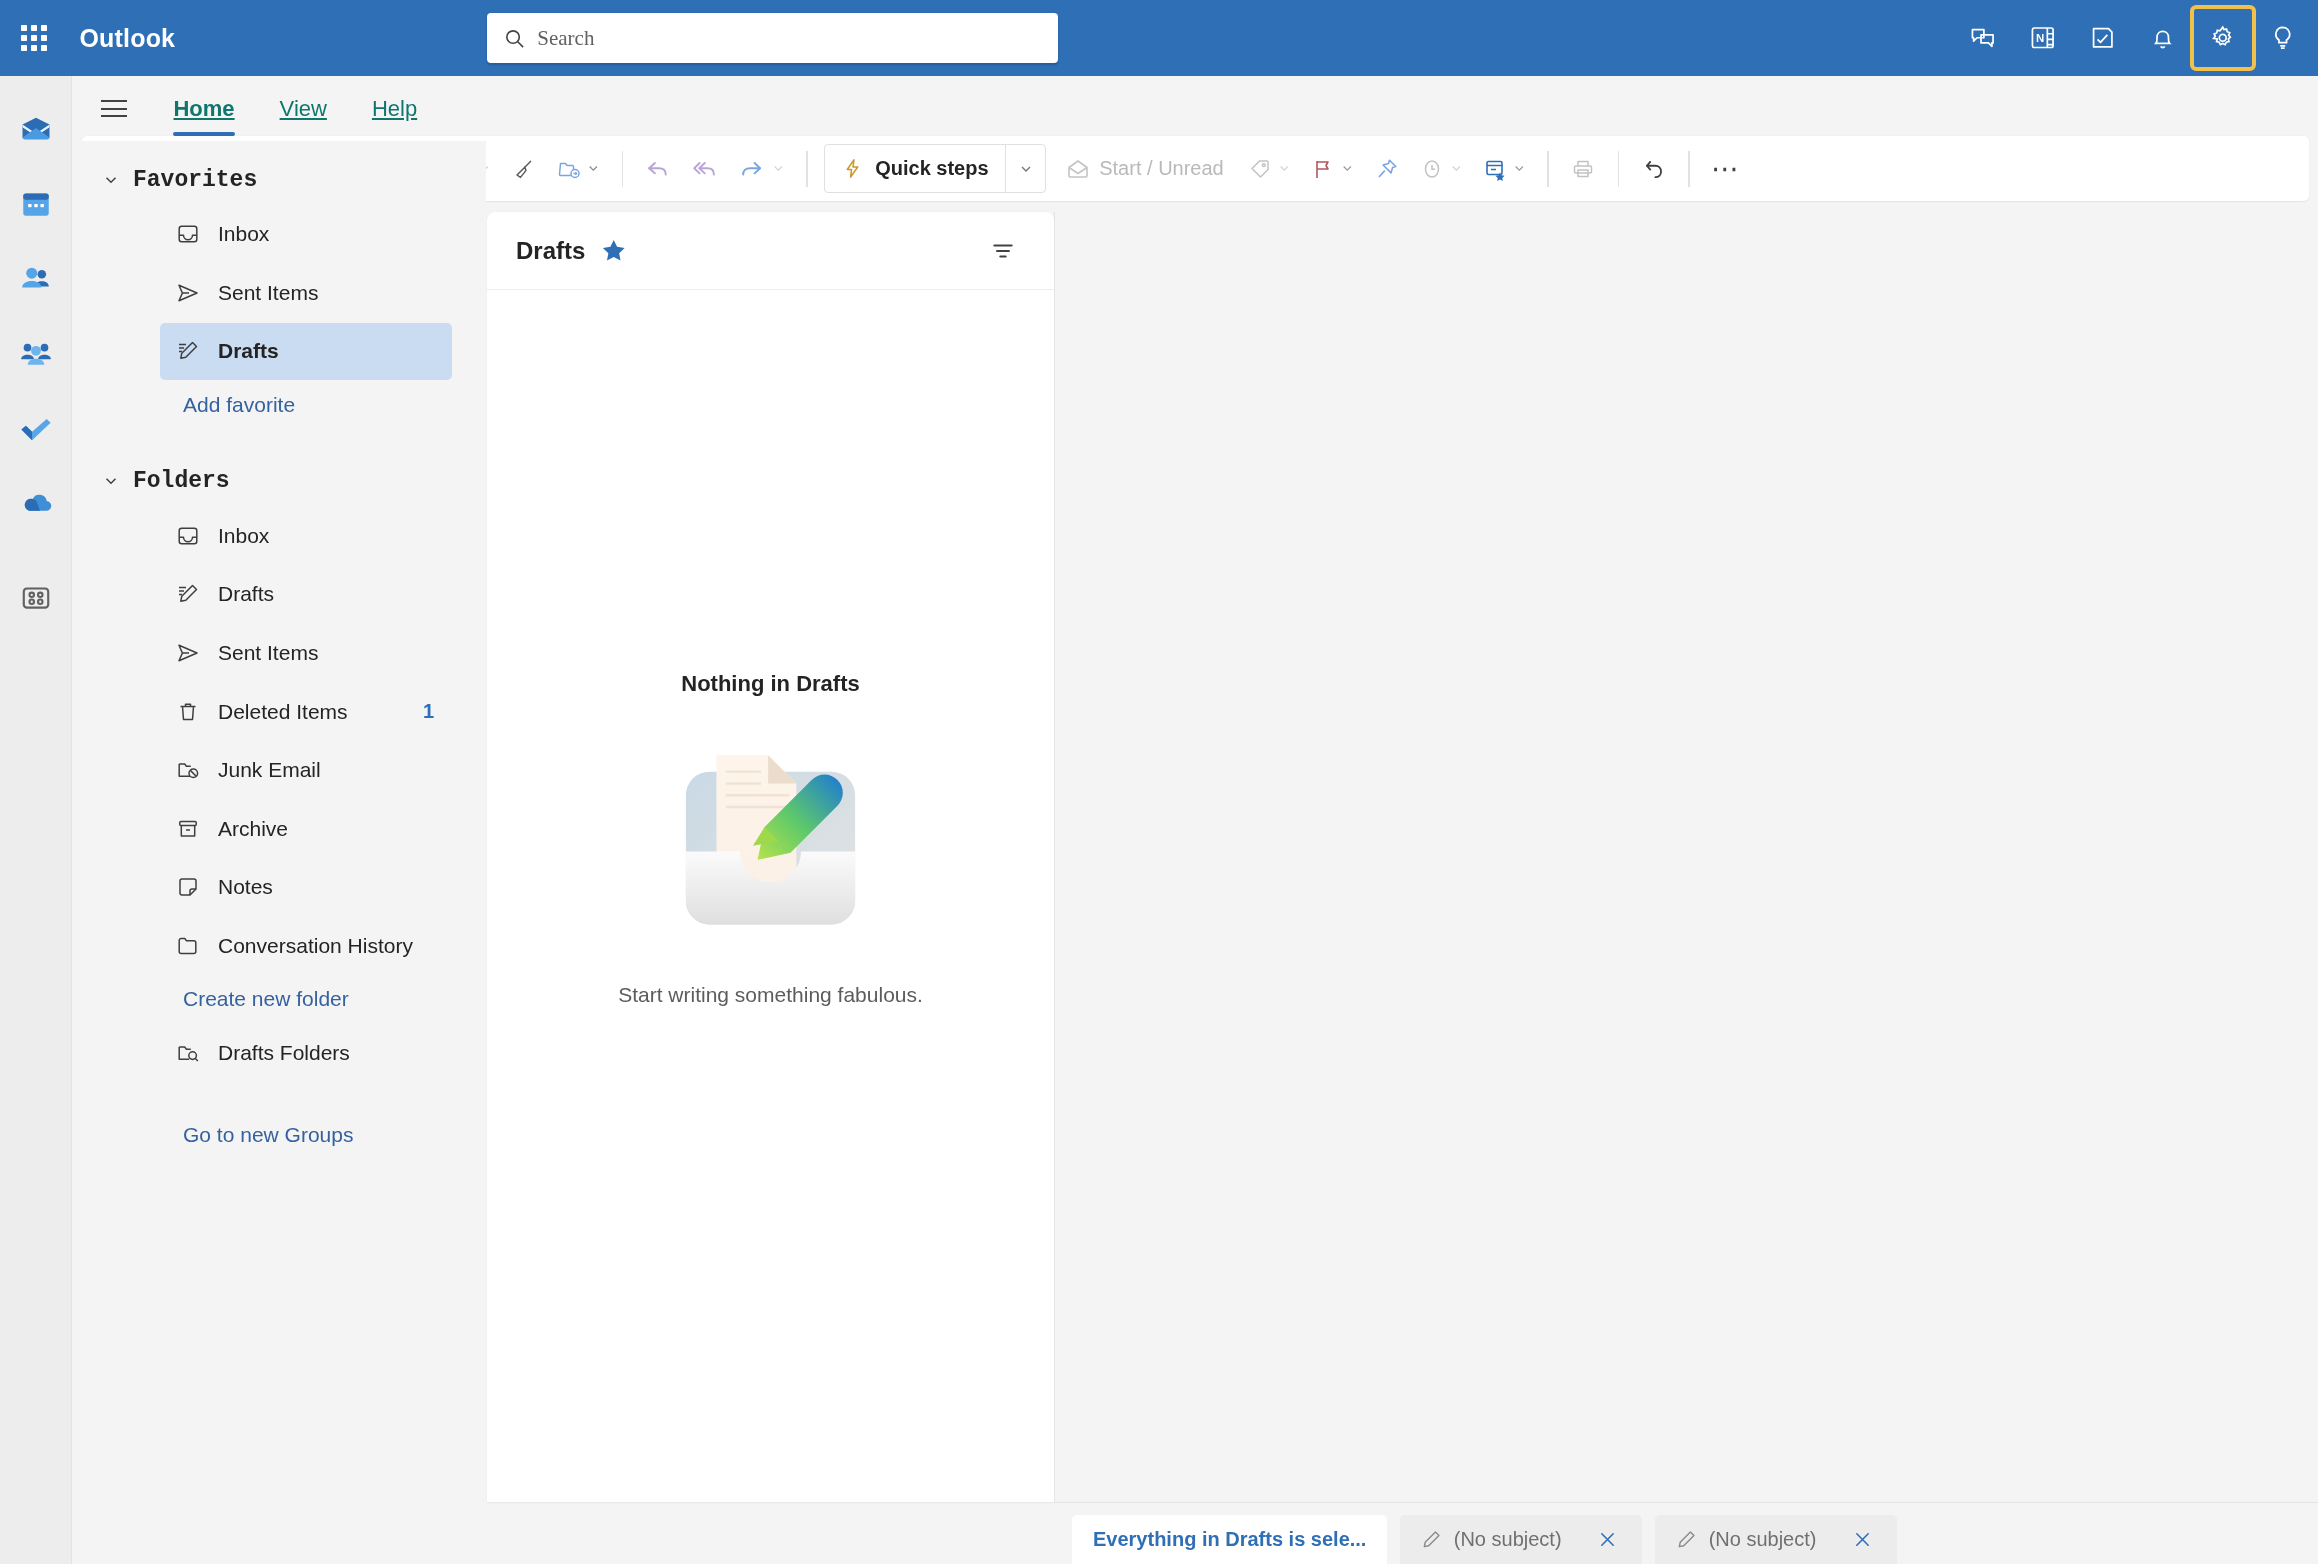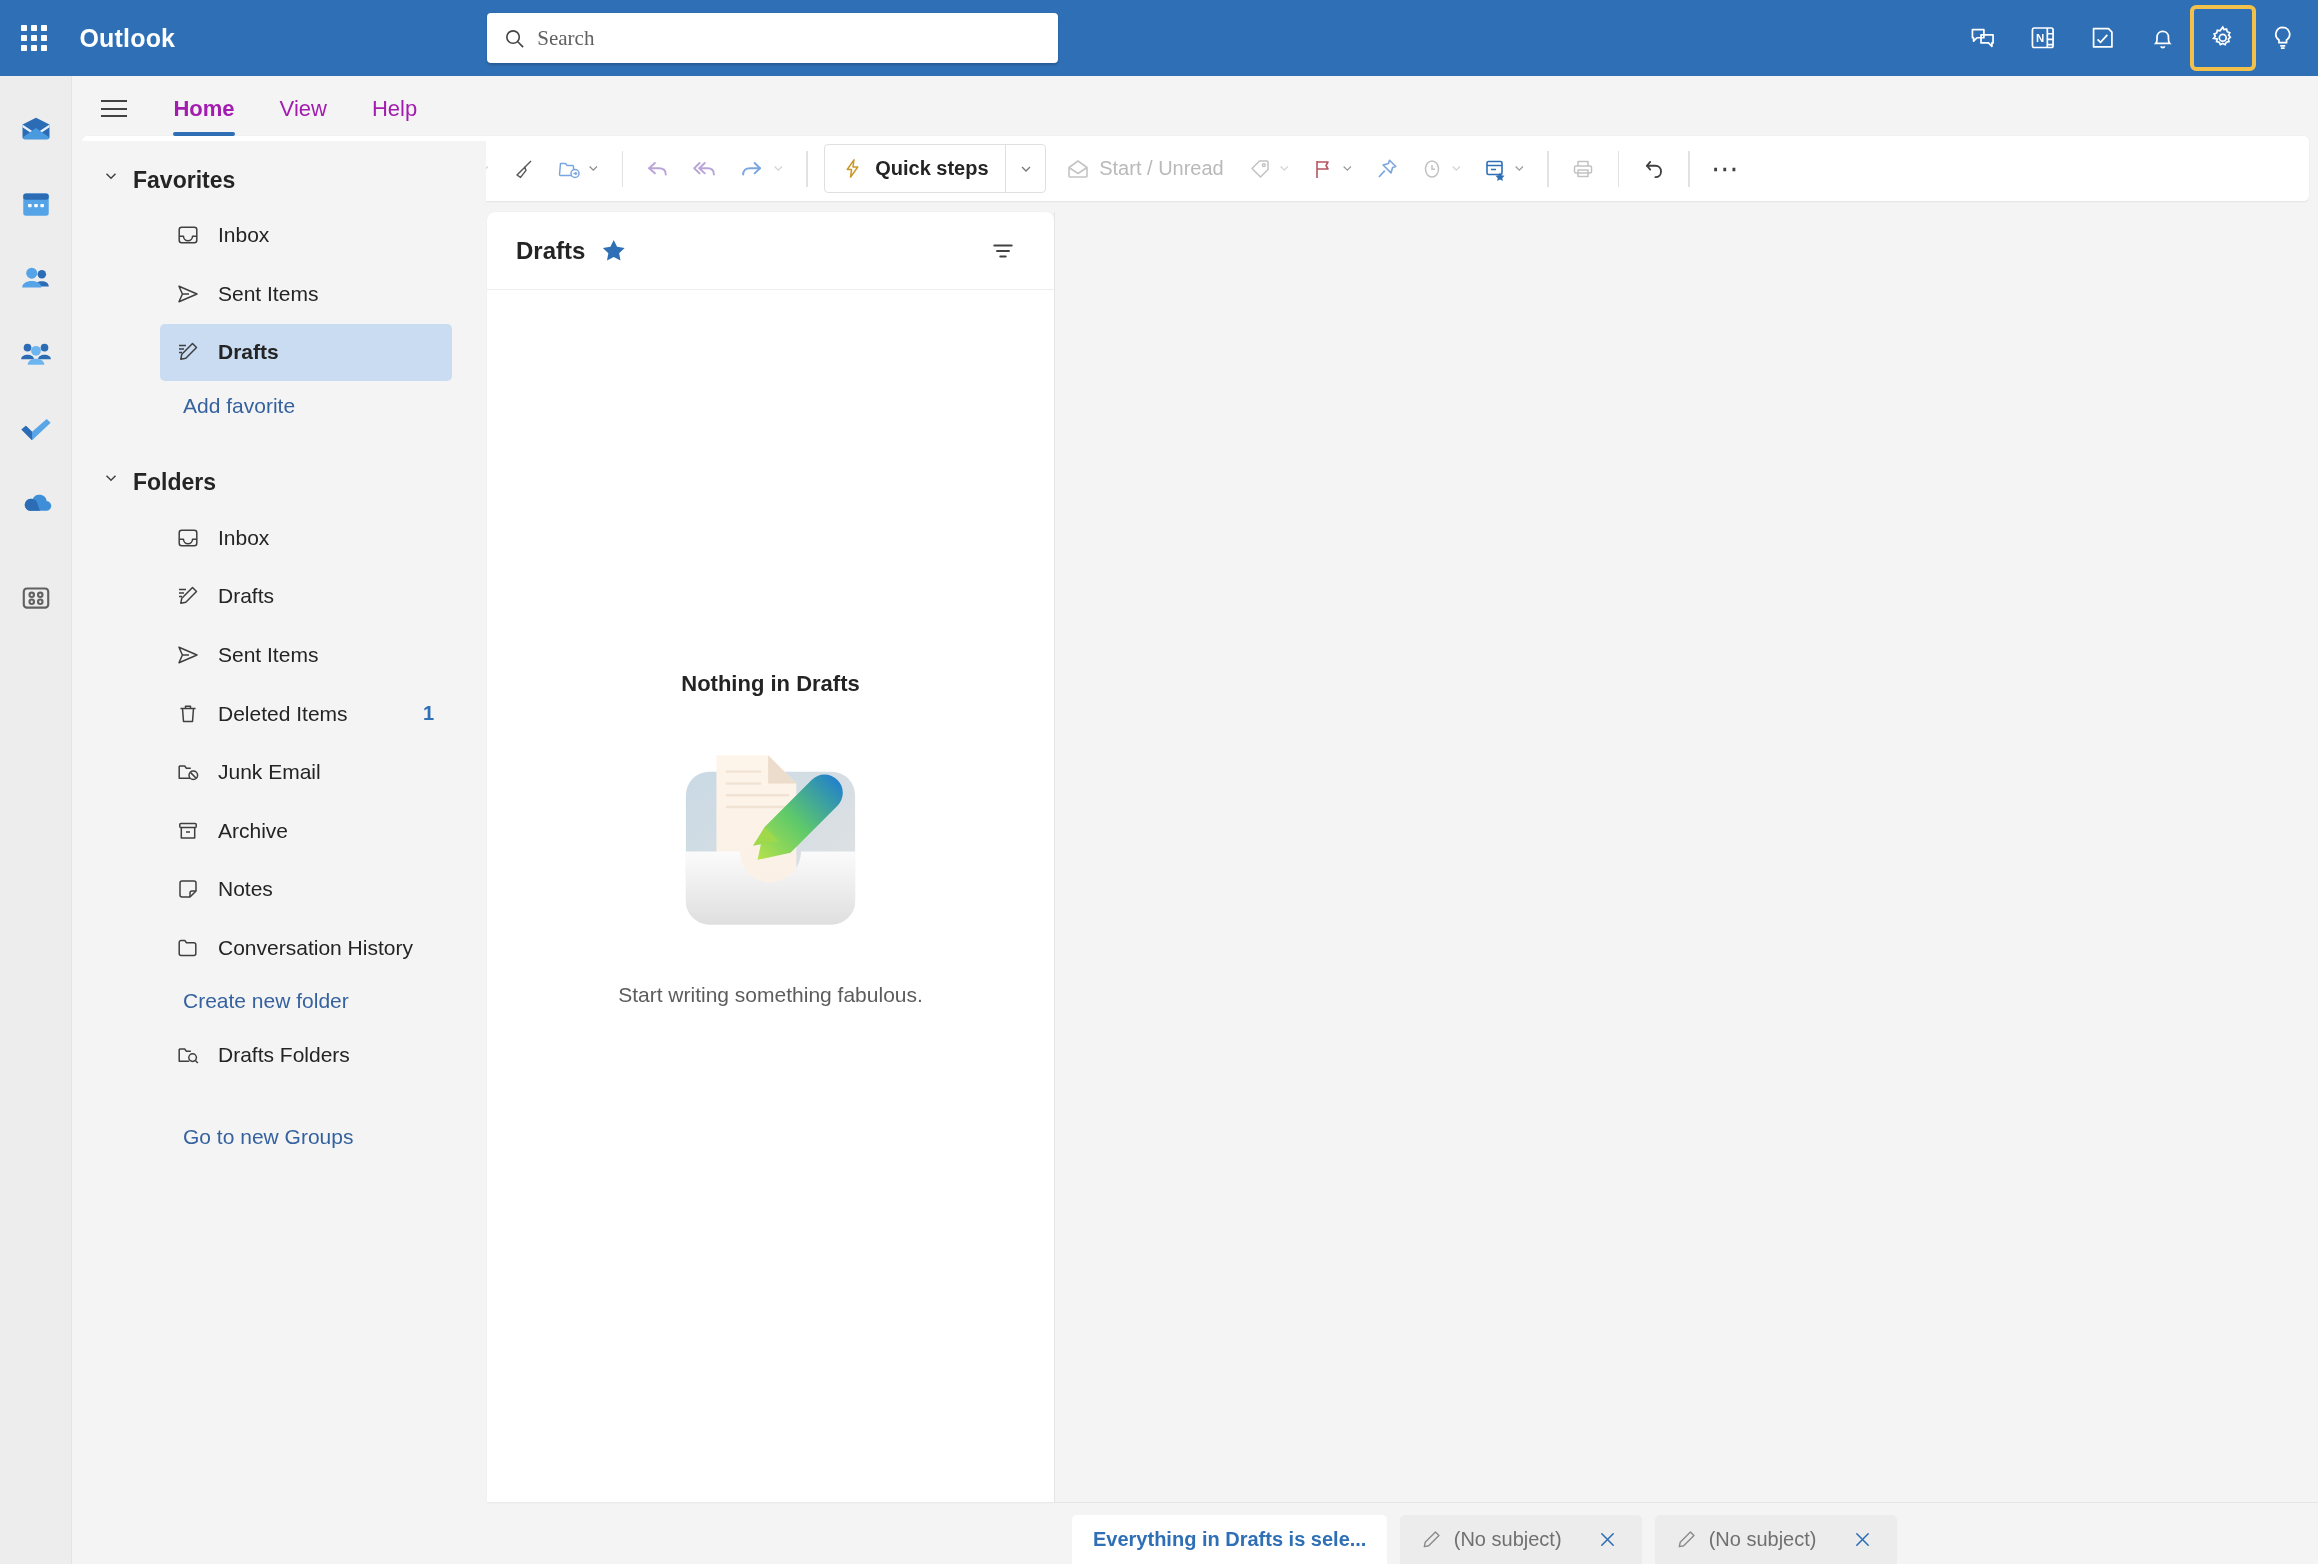--- a/index.html
+++ b/index.html
@@ -59,22 +59,22 @@
     position: absolute; left: 72px; top: 76px; width: 2247px; height: 65px;
     background: #f4f4f4; display: flex; align-items: center;
   }
   .hamburger {
     width: 45px; height: 45px; margin-left: 19.4px; margin-right: 14.6px;
     display: flex; flex-direction: column; justify-content: center; align-items: center;
     gap: 5.7px; cursor: pointer; border-radius: 3.2px;
   }
   .hamburger i { display: block; width: 26px; height: 2px; background: #424242; }
   .ribtab {
-    position: relative; font-size: 22px; color: #a21caf; padding: 6.5px 16px;
-    margin: 0 6.5px; cursor: pointer; line-height: 27.5px;
+    position: relative; font-size: 22px; color: #0f766e; padding: 6.5px 16px;
+    margin: 0 6.5px; cursor: pointer; line-height: 27.5px; text-decoration: underline;
   }
   .ribtab.active { font-weight: 700; }
   .ribtab.active::after {
     content: ""; position: absolute; left: 16px; right: 16px; bottom: -7.3px;
     height: 4px; background: #2f6fb5; border-radius: 2.4px;
   }
 
   
   .ribbon {
     position: absolute; left: 82px; top: 136px; width: 2227px; height: 65px;
@@ -136,22 +136,22 @@
     width: 3.2px; height: 37px; background: #2f6fb5; border-radius: 1.6px;
   }
   .rail-gap { height: 19.4px; }
 
   
   .folderpane {
     position: absolute; left: 73px; top: 141px; width: 413px; height: 1424px;
     background: #f4f4f4; overflow: hidden; padding-top: 14.6px;
   }
   .grouphdr {
-    display: flex; gap: 13px;
-    padding: 11.3px 0 11.3px 29px; cursor: pointer;
+    display: flex; align-items: center; gap: 13px;
+    padding: 11.3px 0 11.3px 29px; cursor: pointer; font-family: Liberation Mono, monospace;
   }
   .grouphdr .gtitle { font-size: 23px; font-weight: 700; color: #242424; }
   .folderrow {
     display: flex; align-items: center; height: 57px;
     margin: 1.6px 34px 1.6px 87px; padding: 0 18px 0 16px;
     border-radius: 4.9px; cursor: pointer; gap: 18px;
   }
   .folderrow.selected { background: #c9dcf2; }
   .folderrow .ftext { font-size: 21px; color: #242424; flex: 1; white-space: nowrap; }
   .folderrow.selected .ftext { font-weight: 600; }

